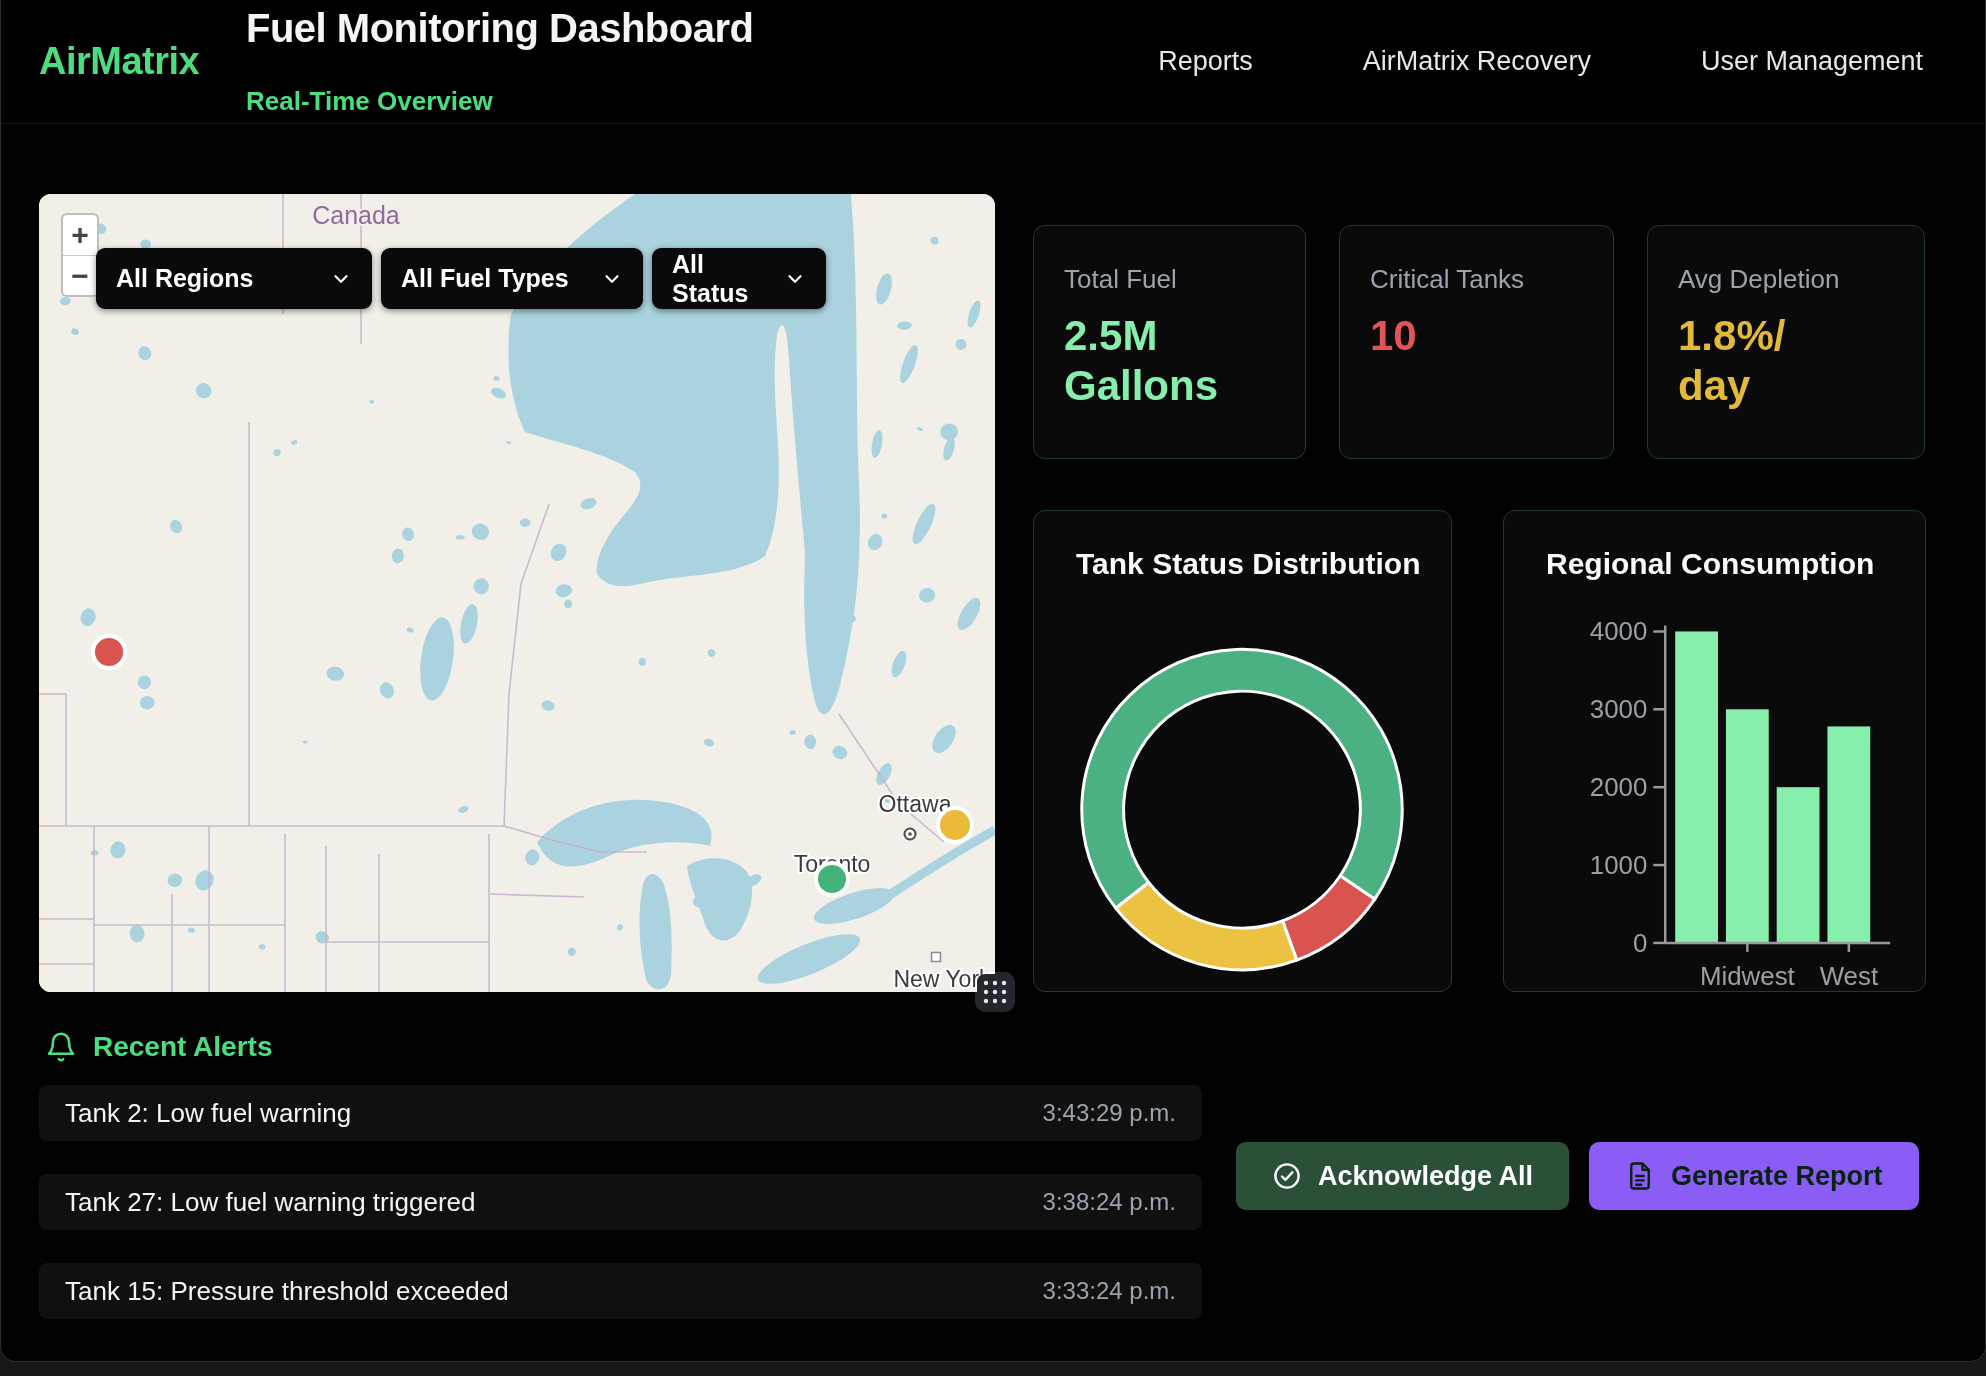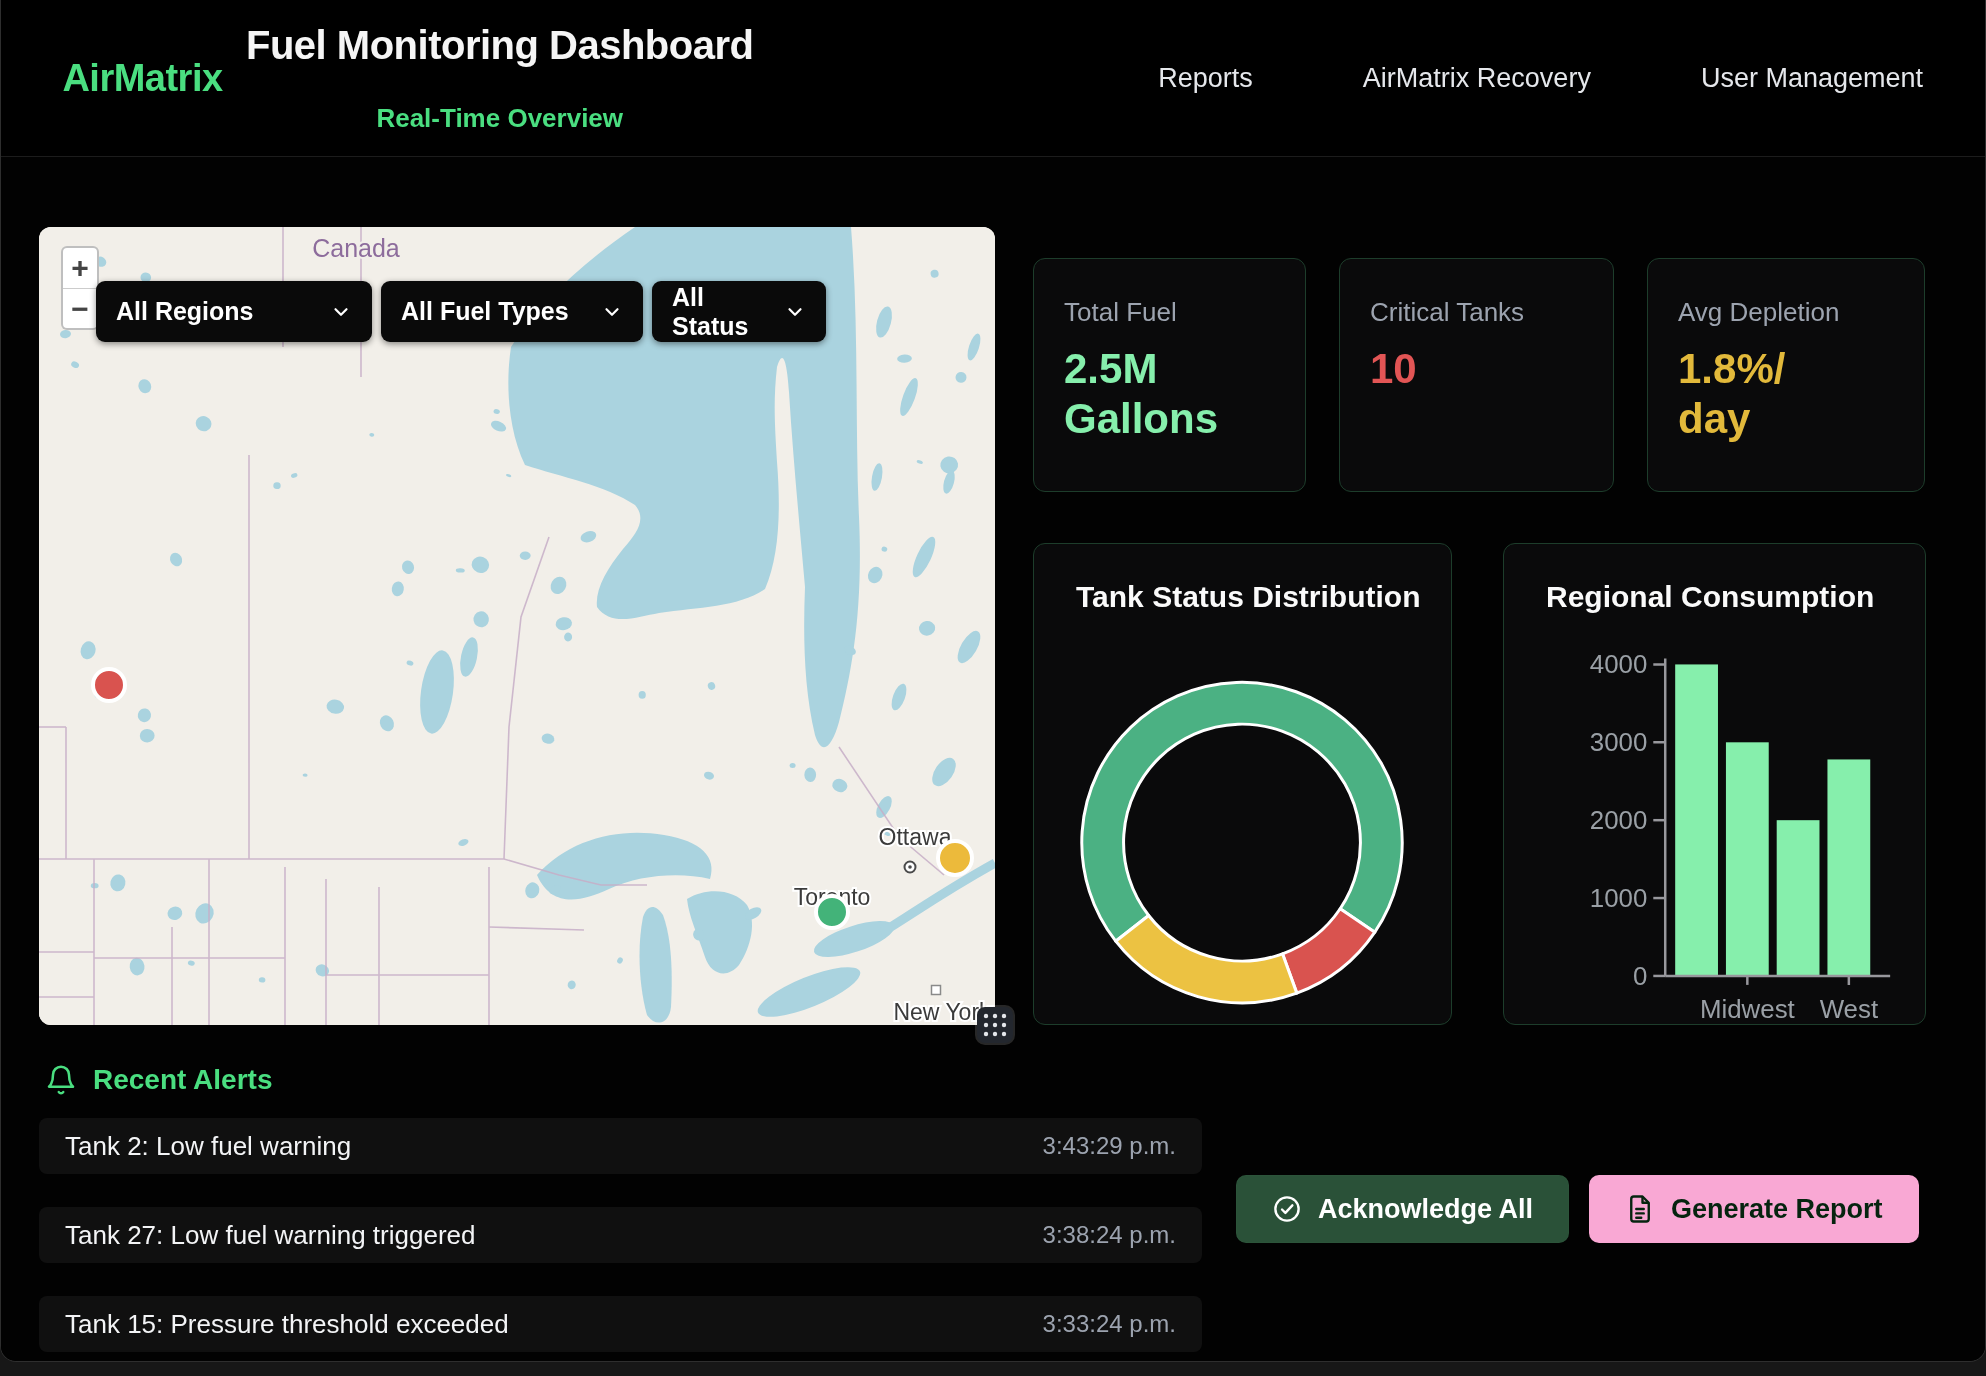--- a/index.html
+++ b/index.html
@@ -10,22 +10,22 @@
     font-family:"Liberation Sans","DejaVu Sans",sans-serif;
     -webkit-font-smoothing:antialiased;
   }
   .app {
     width:1986px; height:1362px; background:#020202;
     border:1px solid #2e2e2e; border-top:none;
     border-radius:0 0 16px 16px; overflow:hidden; position:relative;
   }
   
   .header {
-    height:157px; background:#000; border-bottom:1px solid #1c1c1c;
-    display:flex; align-items:center;text-align:center;
+    height:124px; background:#000; border-bottom:1px solid #1c1c1c;
+    display:flex; align-items:center;
   }
   .brand {
     width:245px; padding-left:38px; font-size:38px; font-weight:800;
     color:#4ade80; letter-spacing:-0.5px;
   }
   .title-block { display:flex; flex-direction:column; gap:4px; }
   .page-title { font-size:40px; font-weight:800; color:#f5f5f5; letter-spacing:-0.5px; }
   .page-subtitle { font-size:26px; font-weight:600; color:#4ade80;margin-top:31px; }
   .nav { margin-left:auto; display:flex; gap:110px; padding-right:62px; }
   .nav-item { font-size:27px; color:#e5e7eb; cursor:pointer; white-space:nowrap; }
@@ -85,21 +85,21 @@
   }
   .alert-msg { font-size:26px; font-weight:500; color:#f3f4f6; }
   .alert-time { font-size:24px; color:#9ca3af; }
   .actions { position:absolute; left:1235px; top:1018px; display:flex; gap:20px; }
   .btn {
     height:68px; border-radius:10px; display:flex; align-items:center; gap:16px;
     padding:0 36px; font-size:27px; font-weight:700; cursor:pointer; border:none;
     font-family:inherit; white-space:nowrap;
   }
   .btn-ack { background:#2a5138; color:#fff; box-shadow:inset 0 0 0 1px #35604434; }
-  .btn-report { background:#f9a8d4; color:#06240f; }
+  .btn-report { background:#8b5cf6; color:#06240f; }
   .map-font { font-family:"Liberation Sans","DejaVu Sans",sans-serif; }
 </style>
 </head>
 <body>
 
 <div class="app">
 
   <div class="header">
     <div class="brand">AirMatrix</div>
     <div class="title-block">

